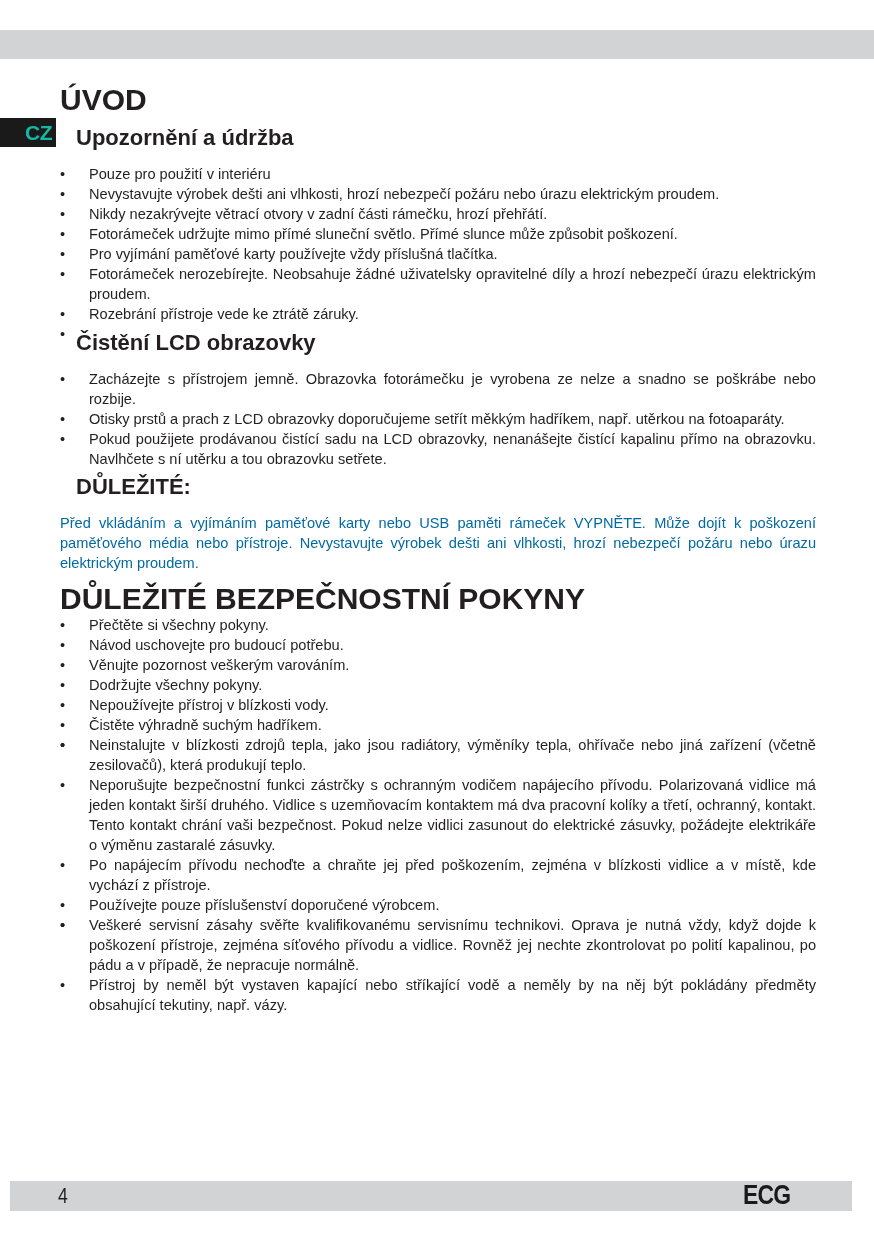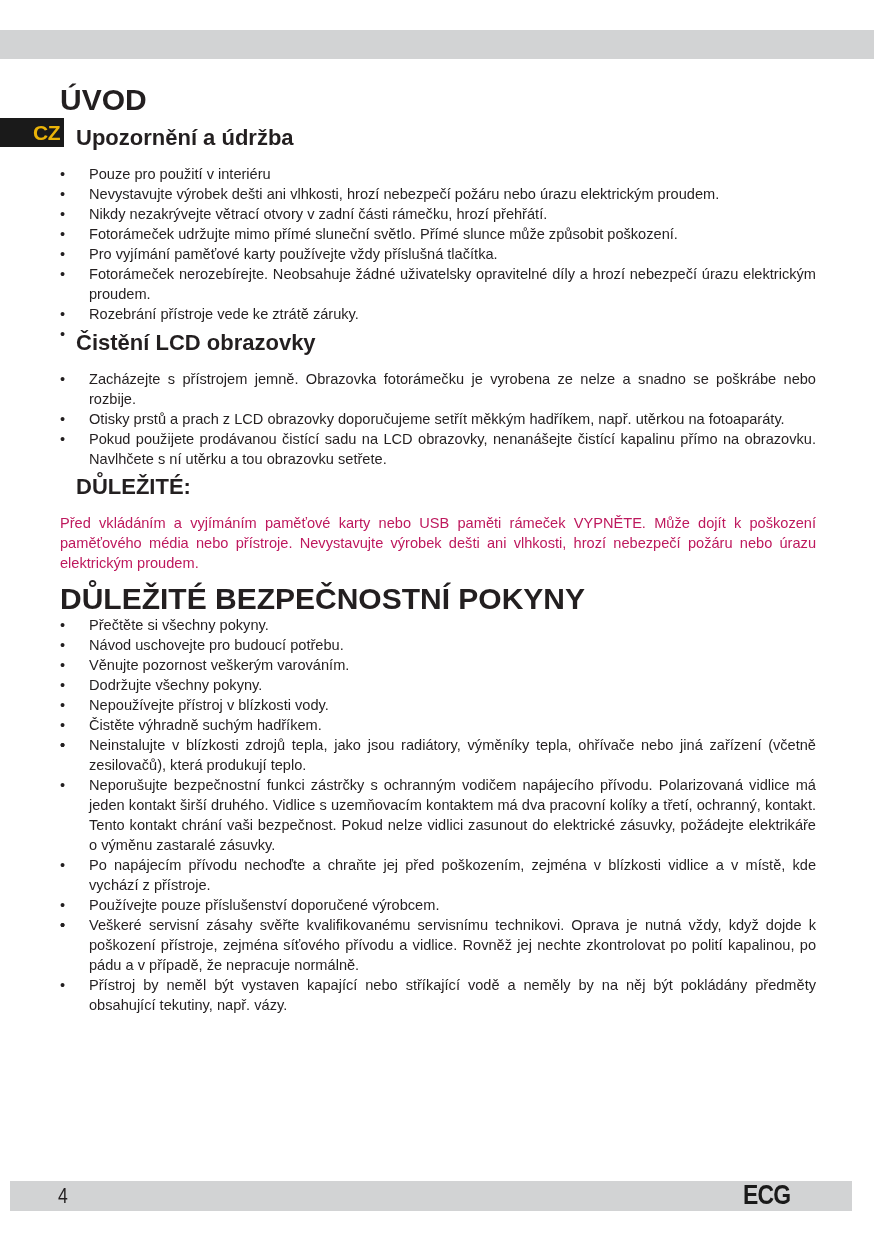--- a/index.html
+++ b/index.html
@@ -6,22 +6,22 @@
   body {
     width: 874px; height: 1240px; position: relative; overflow: hidden;
     background: #ffffff; color: #231f20;
     font-family: "DejaVu Sans", "Liberation Sans", sans-serif;
   }
   .top-band {
     position: absolute; left: 0; top: 30px; width: 874px; height: 29px;
     background: #d2d3d4;
   }
   .lang-tab {
-    position: absolute; left: 0; top: 118px; width: 64px; height: 29px;
-    background: #1a1a1a; color: #eab308;
+    position: absolute; left: 0; top: 118px; width: 56px; height: 29px;
+    background: #1a1a1a; color: #14b8a6;
     font-family: "Liberation Sans", sans-serif; font-weight: bold;
     font-size: 21px; line-height: 29px; text-align: right;
     padding-right: 4px; box-sizing: border-box; letter-spacing: -0.5px;
   }
   .content {
     position: absolute; left: 60px; top: 86px; width: 756px;
   }
   h1 {
     margin: 0; font-family: "Liberation Sans", sans-serif; font-weight: bold;
     font-size: 30px; line-height: 28px; color: #231f20;
@@ -34,21 +34,21 @@
   li {
     position: relative; padding-left: 29px;
     font-family: "Liberation Sans", sans-serif; font-size: 14.6px;
     line-height: 20px; text-align: justify; color: #231f20;
   }
   li .bullet {
     position: absolute; left: 0; top: 0; width: 10px;
   }
   p.body {
     margin: 0; font-family: "Liberation Sans", sans-serif; font-size: 14.6px;
-    line-height: 20px; text-align: justify; color: #be185d;
+    line-height: 20px; text-align: justify; color: #0369a1;
   }
   .h1-uvod { margin-top: 0; }
   .h2-upoz { margin-top: 14px; }
   .h2-cist { margin-top: 9px; }
   .h2-var { margin-top: 8px; }
   .h1-dul { margin-top: 12px; margin-bottom: 2px; }
   .bottom-band {
     position: absolute; left: 10px; top: 1181px; width: 842px; height: 30px;
     background: #d2d3d4;
   }

